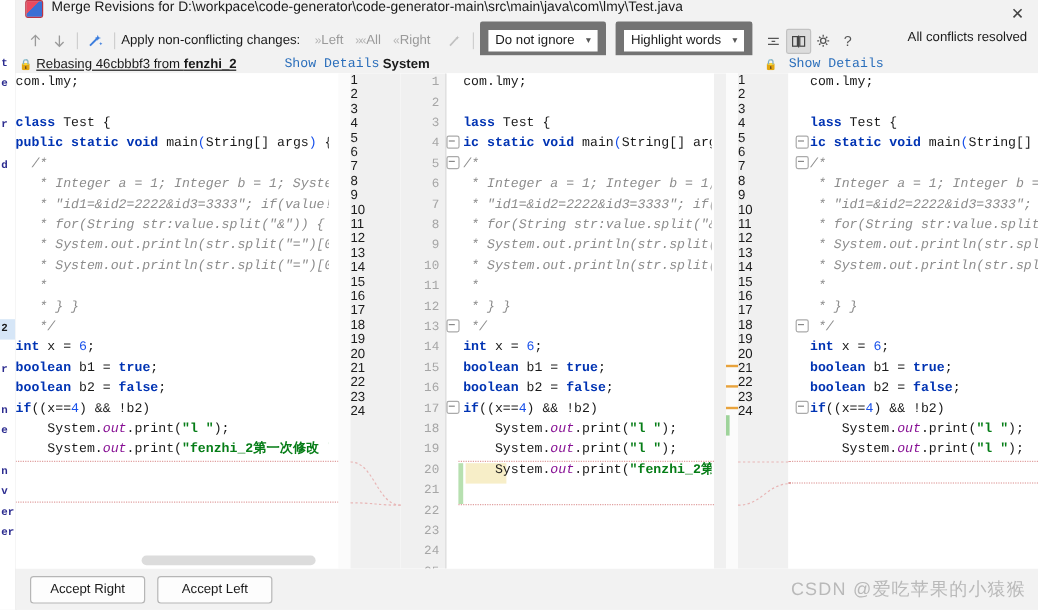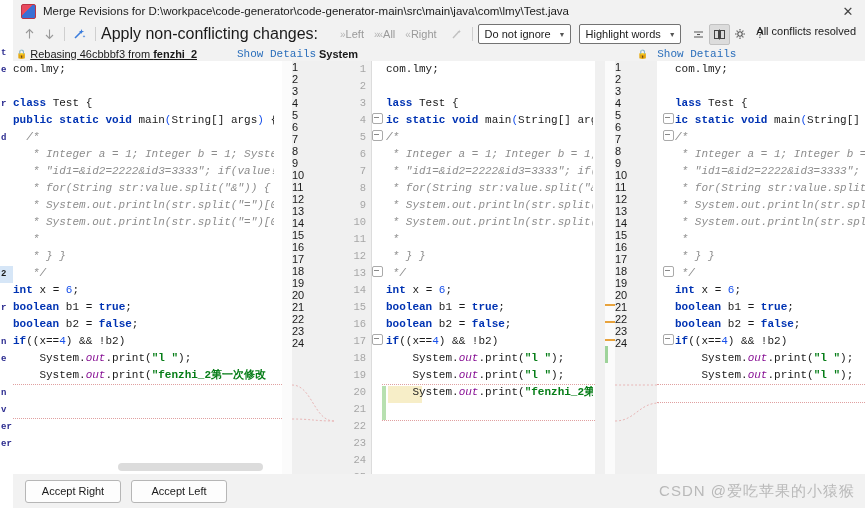--- a/index.html
+++ b/index.html
@@ -21,21 +21,21 @@
     padding-left:1px;height:17px;line-height:17px;overflow:hidden;
   }
   
   #merge-dialog{
     position:absolute;left:13px;top:0;width:852px;height:508px;
     background:#f2f2f2;
     display:flex;flex-direction:column;
   }
   
   #titlebar{
-    height:22px;display:flex;align-items:center;
+    height:22px;display:flex;
     background:#f2f2f2;padding:0 0 0 8px;position:relative;flex:0 0 auto;
   }
   #app-icon{
     width:13px;height:13px;border-radius:2px;flex:0 0 auto;
     background:linear-gradient(135deg,#e84a5f 0%,#e84a5f 40%,#3b6fd4 41%,#3b6fd4 100%);
     border:1px solid #bb3344;margin-right:7px;
   }
   #window-title{font-size:11.5px;color:#1a1a1a;white-space:nowrap;overflow:hidden;}
   #close-btn{
     position:absolute;right:0;top:0;width:34px;height:22px;
@@ -46,28 +46,28 @@
   #toolbar{
     height:24px;display:flex;align-items:center;gap:0px;
     padding-left:6px;flex:0 0 auto;background:#f2f2f2;position:relative;
   }
   .tb-icon{
     width:20px;height:20px;display:flex;align-items:center;justify-content:center;
     color:#8a8a8a;font-size:12px;
   }
   .tb-icon.active{color:#4a4a4a;}
   .tb-sep{width:1px;height:14px;background:#cfcfcf;margin:0 5px;}
-  #apply-label{font-size:16px;color:#1a1a1a;margin-right:22px;white-space:nowrap;}
+  #apply-label{font-size:11px;color:#1a1a1a;margin-right:12px;white-space:nowrap;}
   .apply-link{
     font-size:11px;color:#9a9a9a;margin-right:10px;white-space:nowrap;
     display:flex;align-items:center;gap:2px;
   }
   .chev{font-size:10px;color:#b5b5b5;letter-spacing:-2px;}
   .combo{
-    height:18px;border:1px solid #737373;background:#fff;border-radius:2px;
+    height:18px;border:7px solid #737373;background:#fff;border-radius:2px;
     display:flex;align-items:center;padding:0 4px 0 6px;font-size:11px;
     margin-right:8px;white-space:nowrap;color:#1a1a1a;
   }
   .combo .caret{margin-left:8px;font-size:7px;color:#555;}
   .tb-btn{
     width:19px;height:19px;display:flex;align-items:center;justify-content:center;
     color:#555;font-size:12px;border-radius:2px;margin-right:1px;
   }
   .tb-btn.pressed{background:#dcdcdc;border:1px solid #c2c2c2;}
   #all-resolved{

